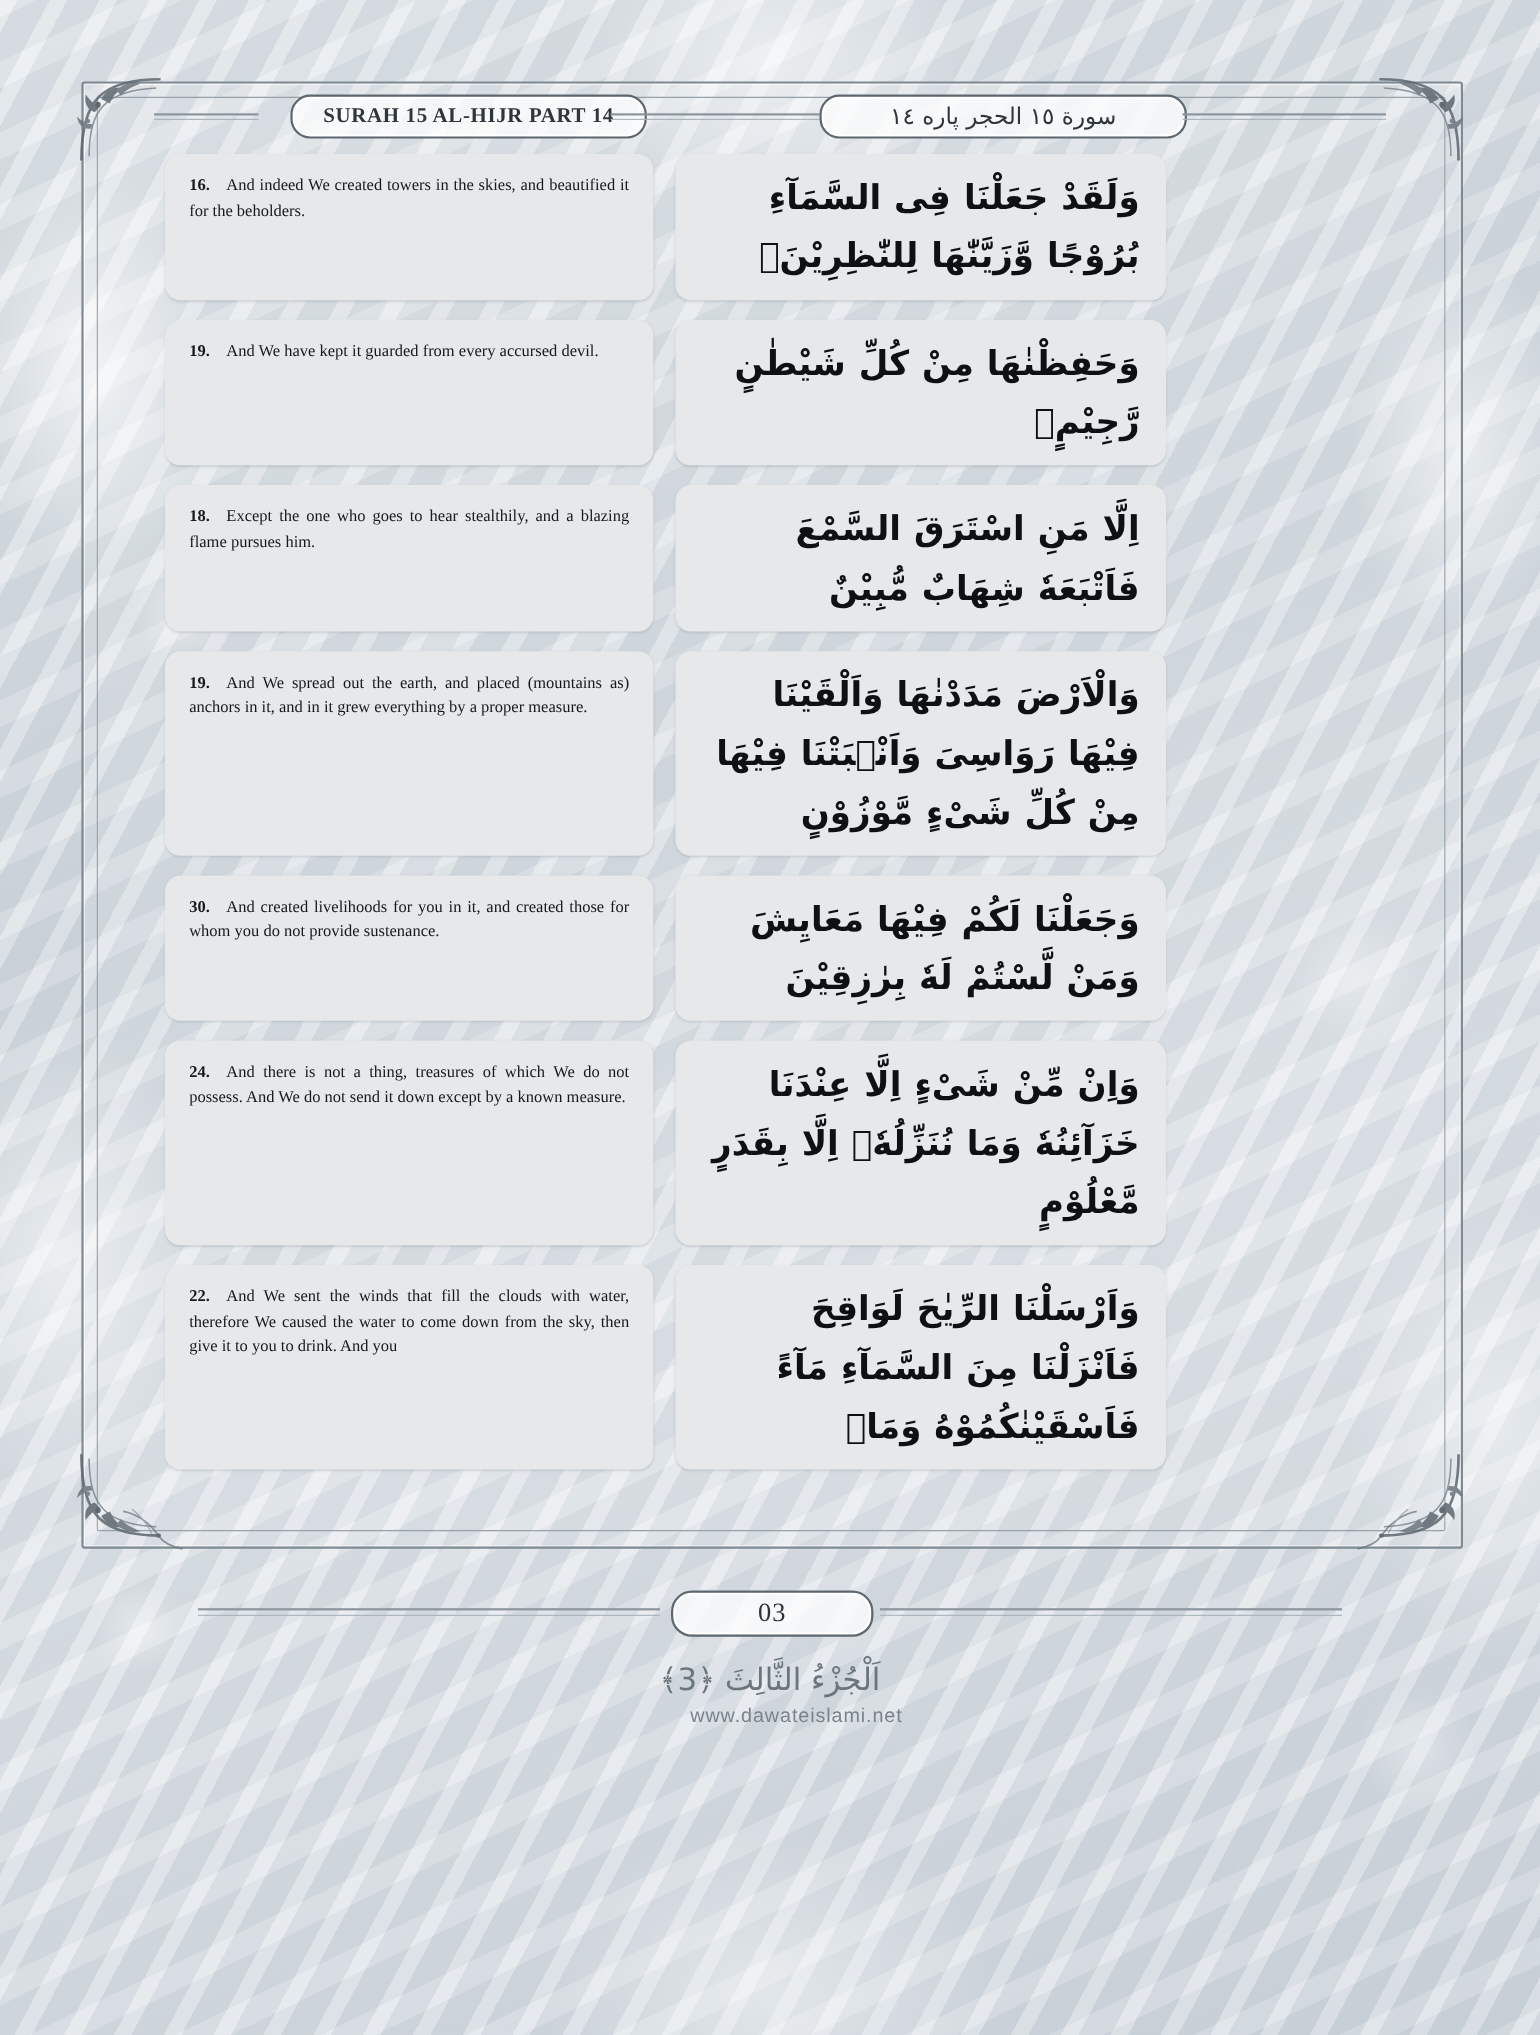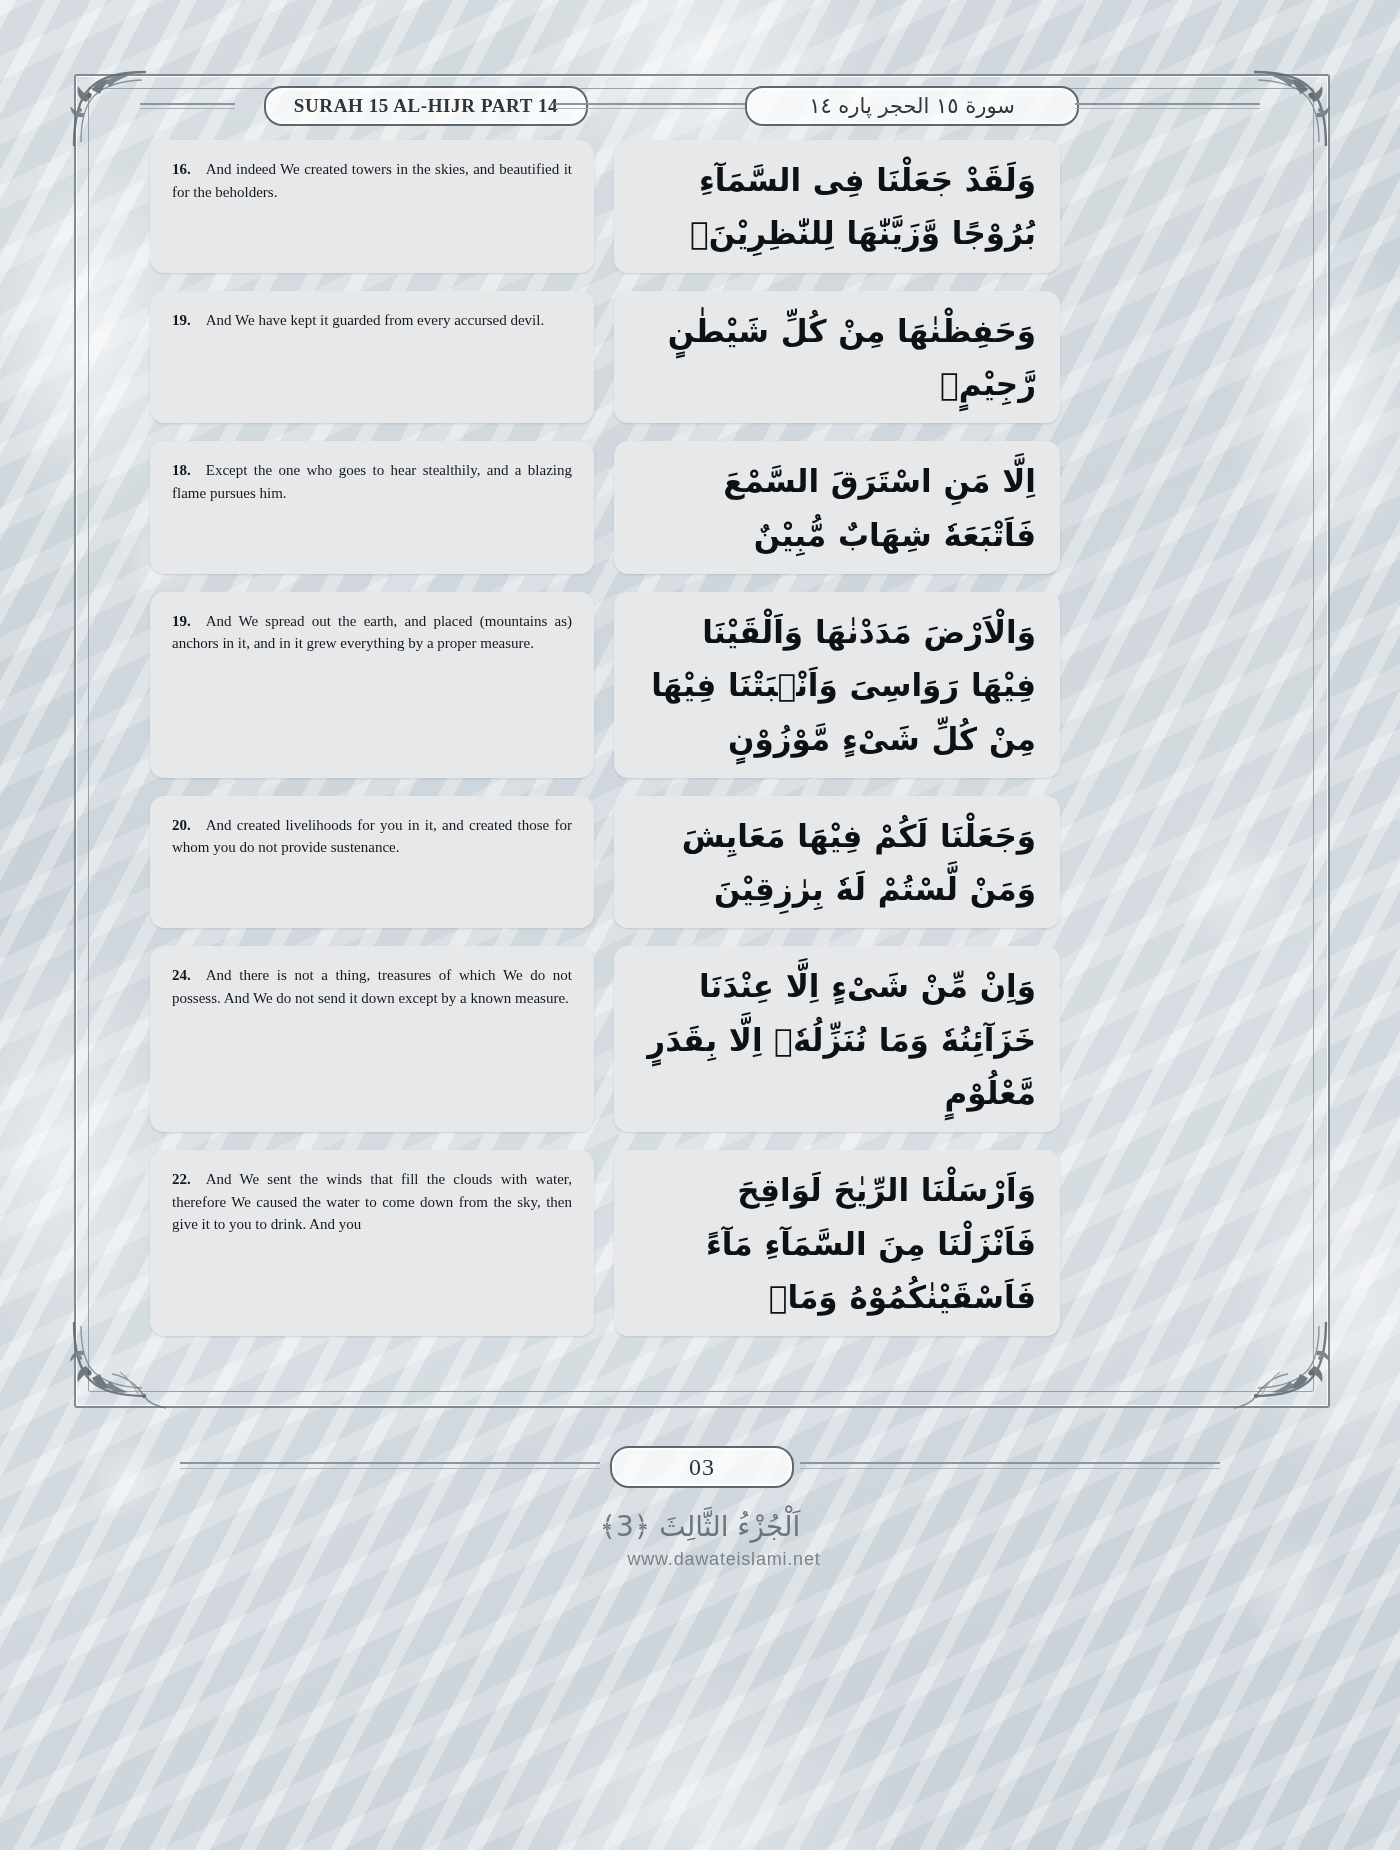--- a/index.html
+++ b/index.html
@@ -368,21 +368,21 @@
       <div class="verse-row">
         <div class="cell cell-en">
           <p class="en-text"><span class="vnum">19.</span> <span>And We spread out the earth, and placed (mountains as) anchors in it, and in it grew everything by a proper measure.</span></p>
         </div>
         <div class="cell cell-ar">
           <p class="ar-text">وَالْاَرْضَ مَدَدْنٰهَا وَاَلْقَيْنَا فِيْهَا رَوَاسِىَ وَاَنْۢبَتْنَا فِيْهَا مِنْ كُلِّ شَىْءٍ مَّوْزُوْنٍ</p>
         </div>
       </div>
       <div class="verse-row">
         <div class="cell cell-en">
-          <p class="en-text"><span class="vnum">20.</span> <span>And created livelihoods for you in it, and created those for whom you do not provide sustenance.</span></p>
+          <p class="en-text"><span class="vnum">30.</span> <span>And created livelihoods for you in it, and created those for whom you do not provide sustenance.</span></p>
         </div>
         <div class="cell cell-ar">
           <p class="ar-text">وَجَعَلْنَا لَكُمْ فِيْهَا مَعَايِشَ وَمَنْ لَّسْتُمْ لَهٗ بِرٰزِقِيْنَ</p>
         </div>
       </div>
       <div class="verse-row">
         <div class="cell cell-en">
           <p class="en-text"><span class="vnum">24.</span> <span>And there is not a thing, treasures of which We do not possess. And We do not send it down except by a known measure.</span></p>
         </div>
         <div class="cell cell-ar">

